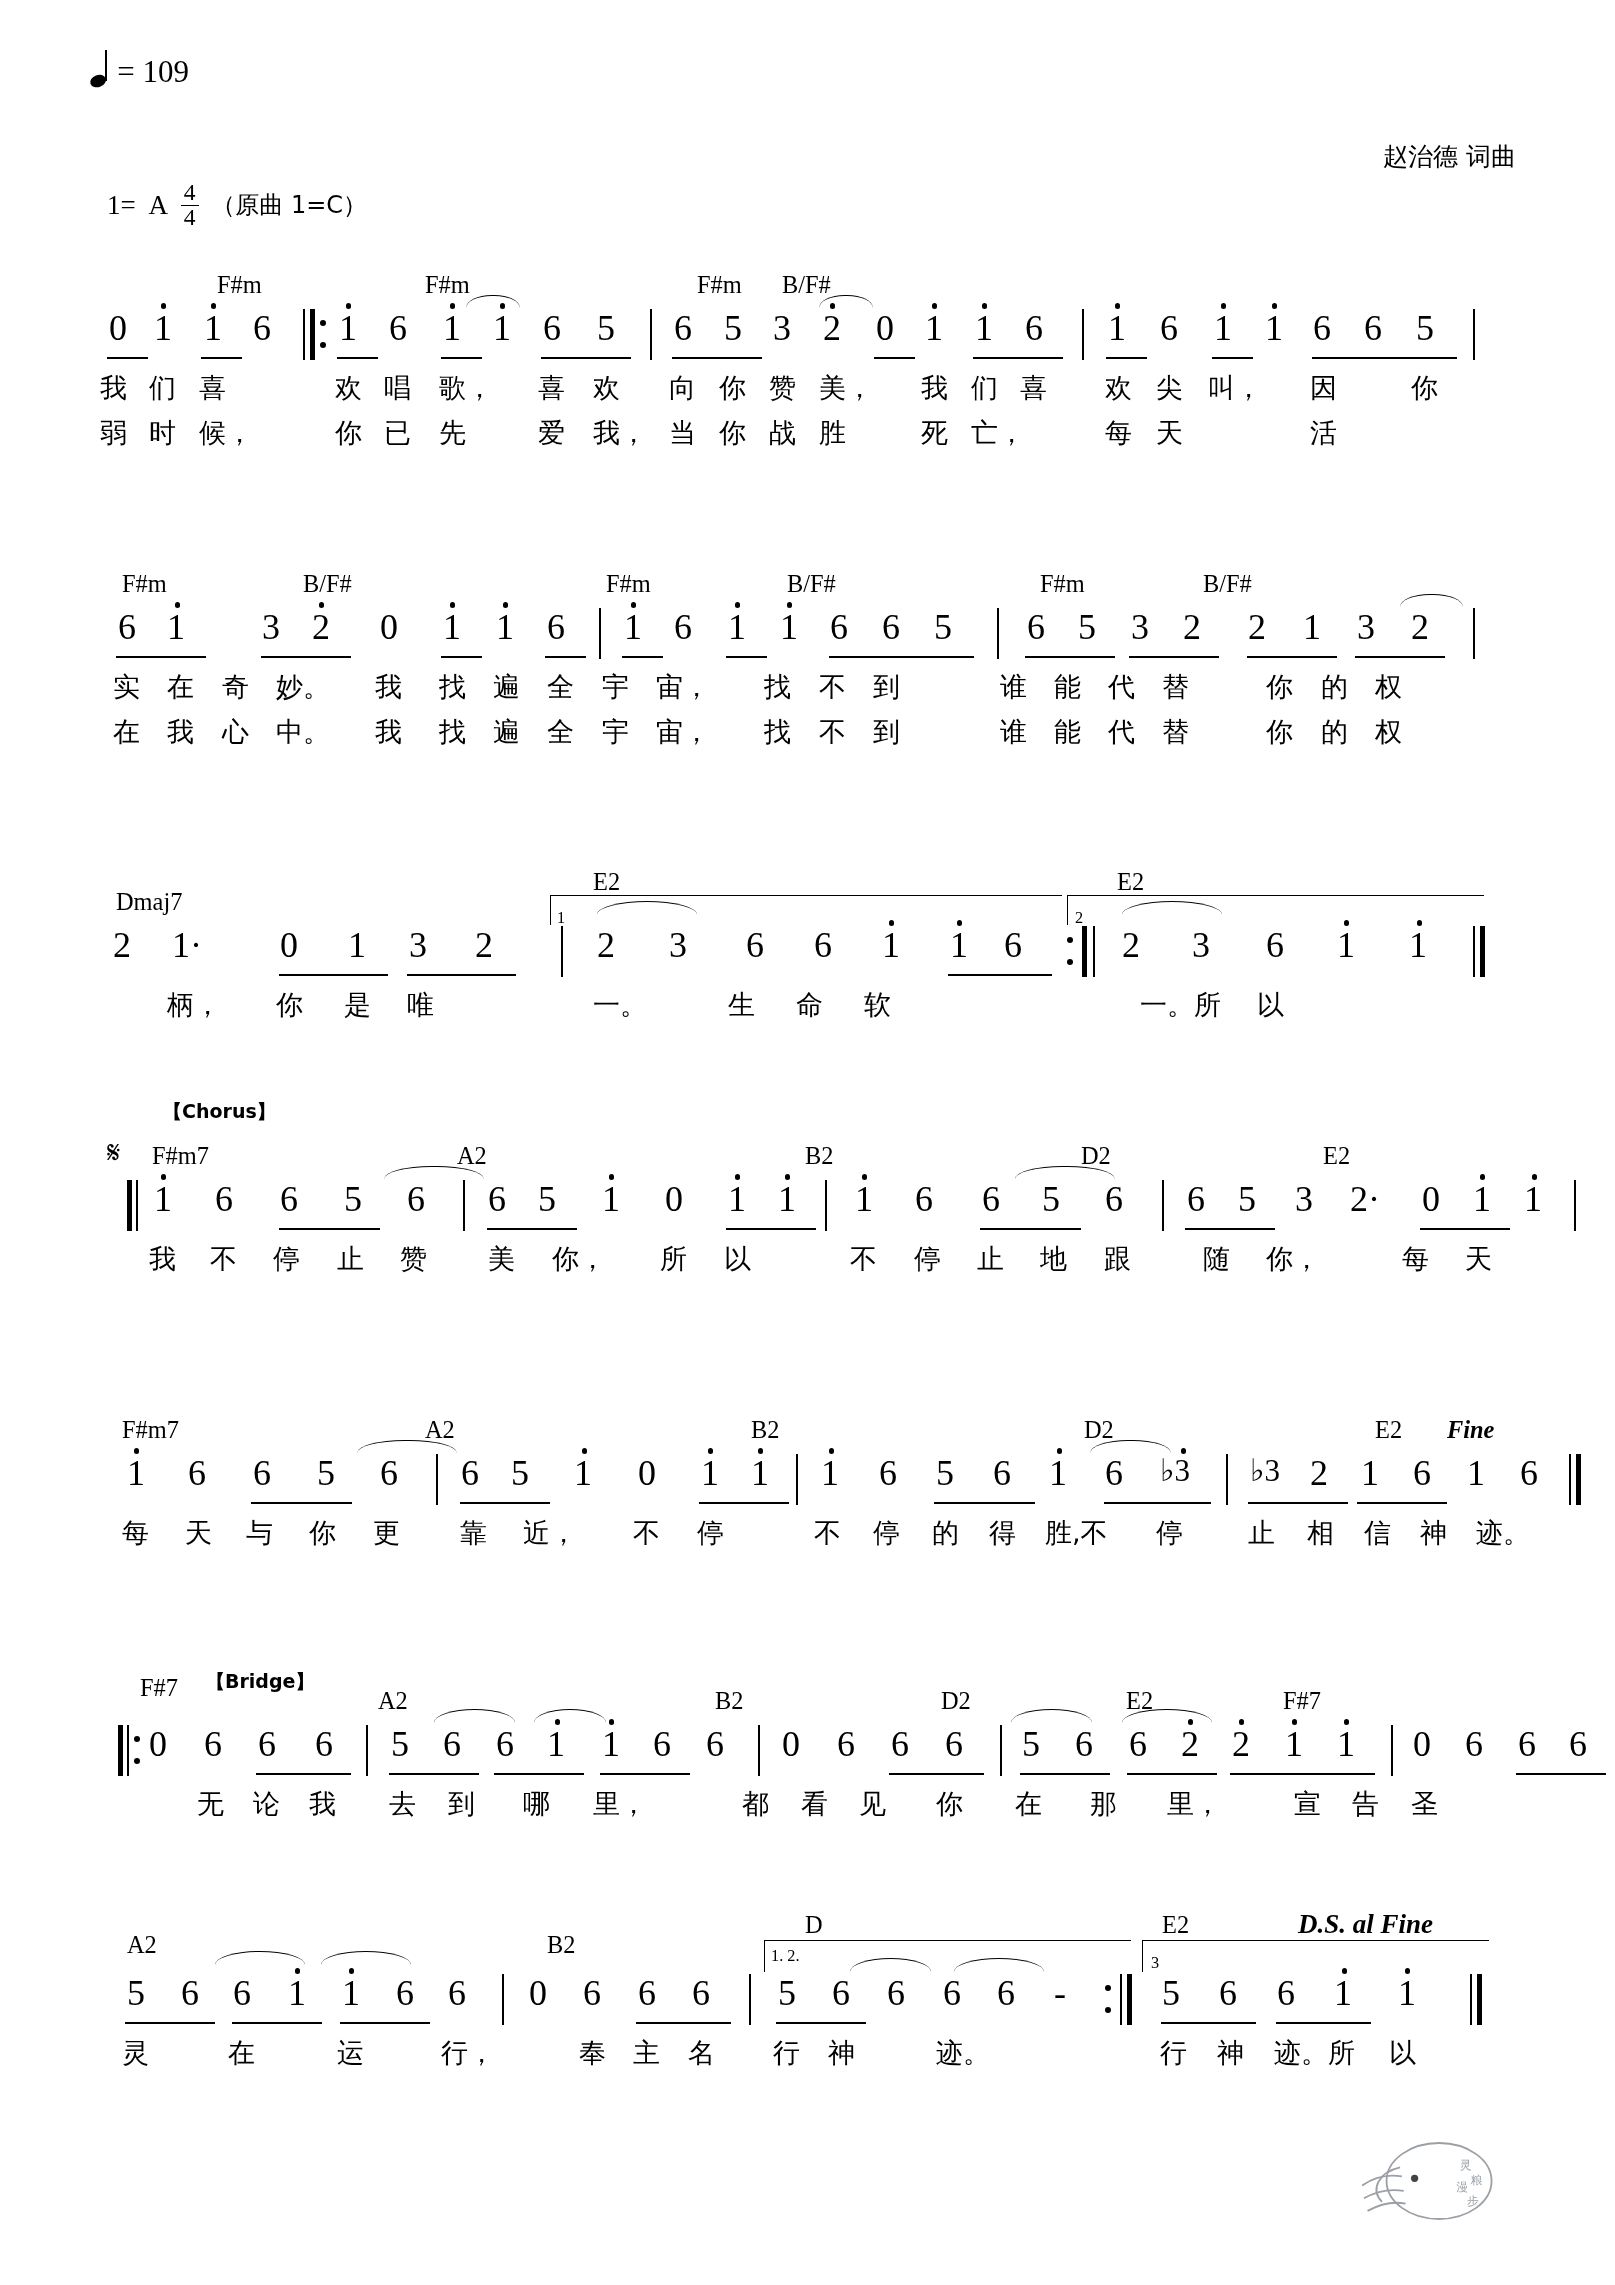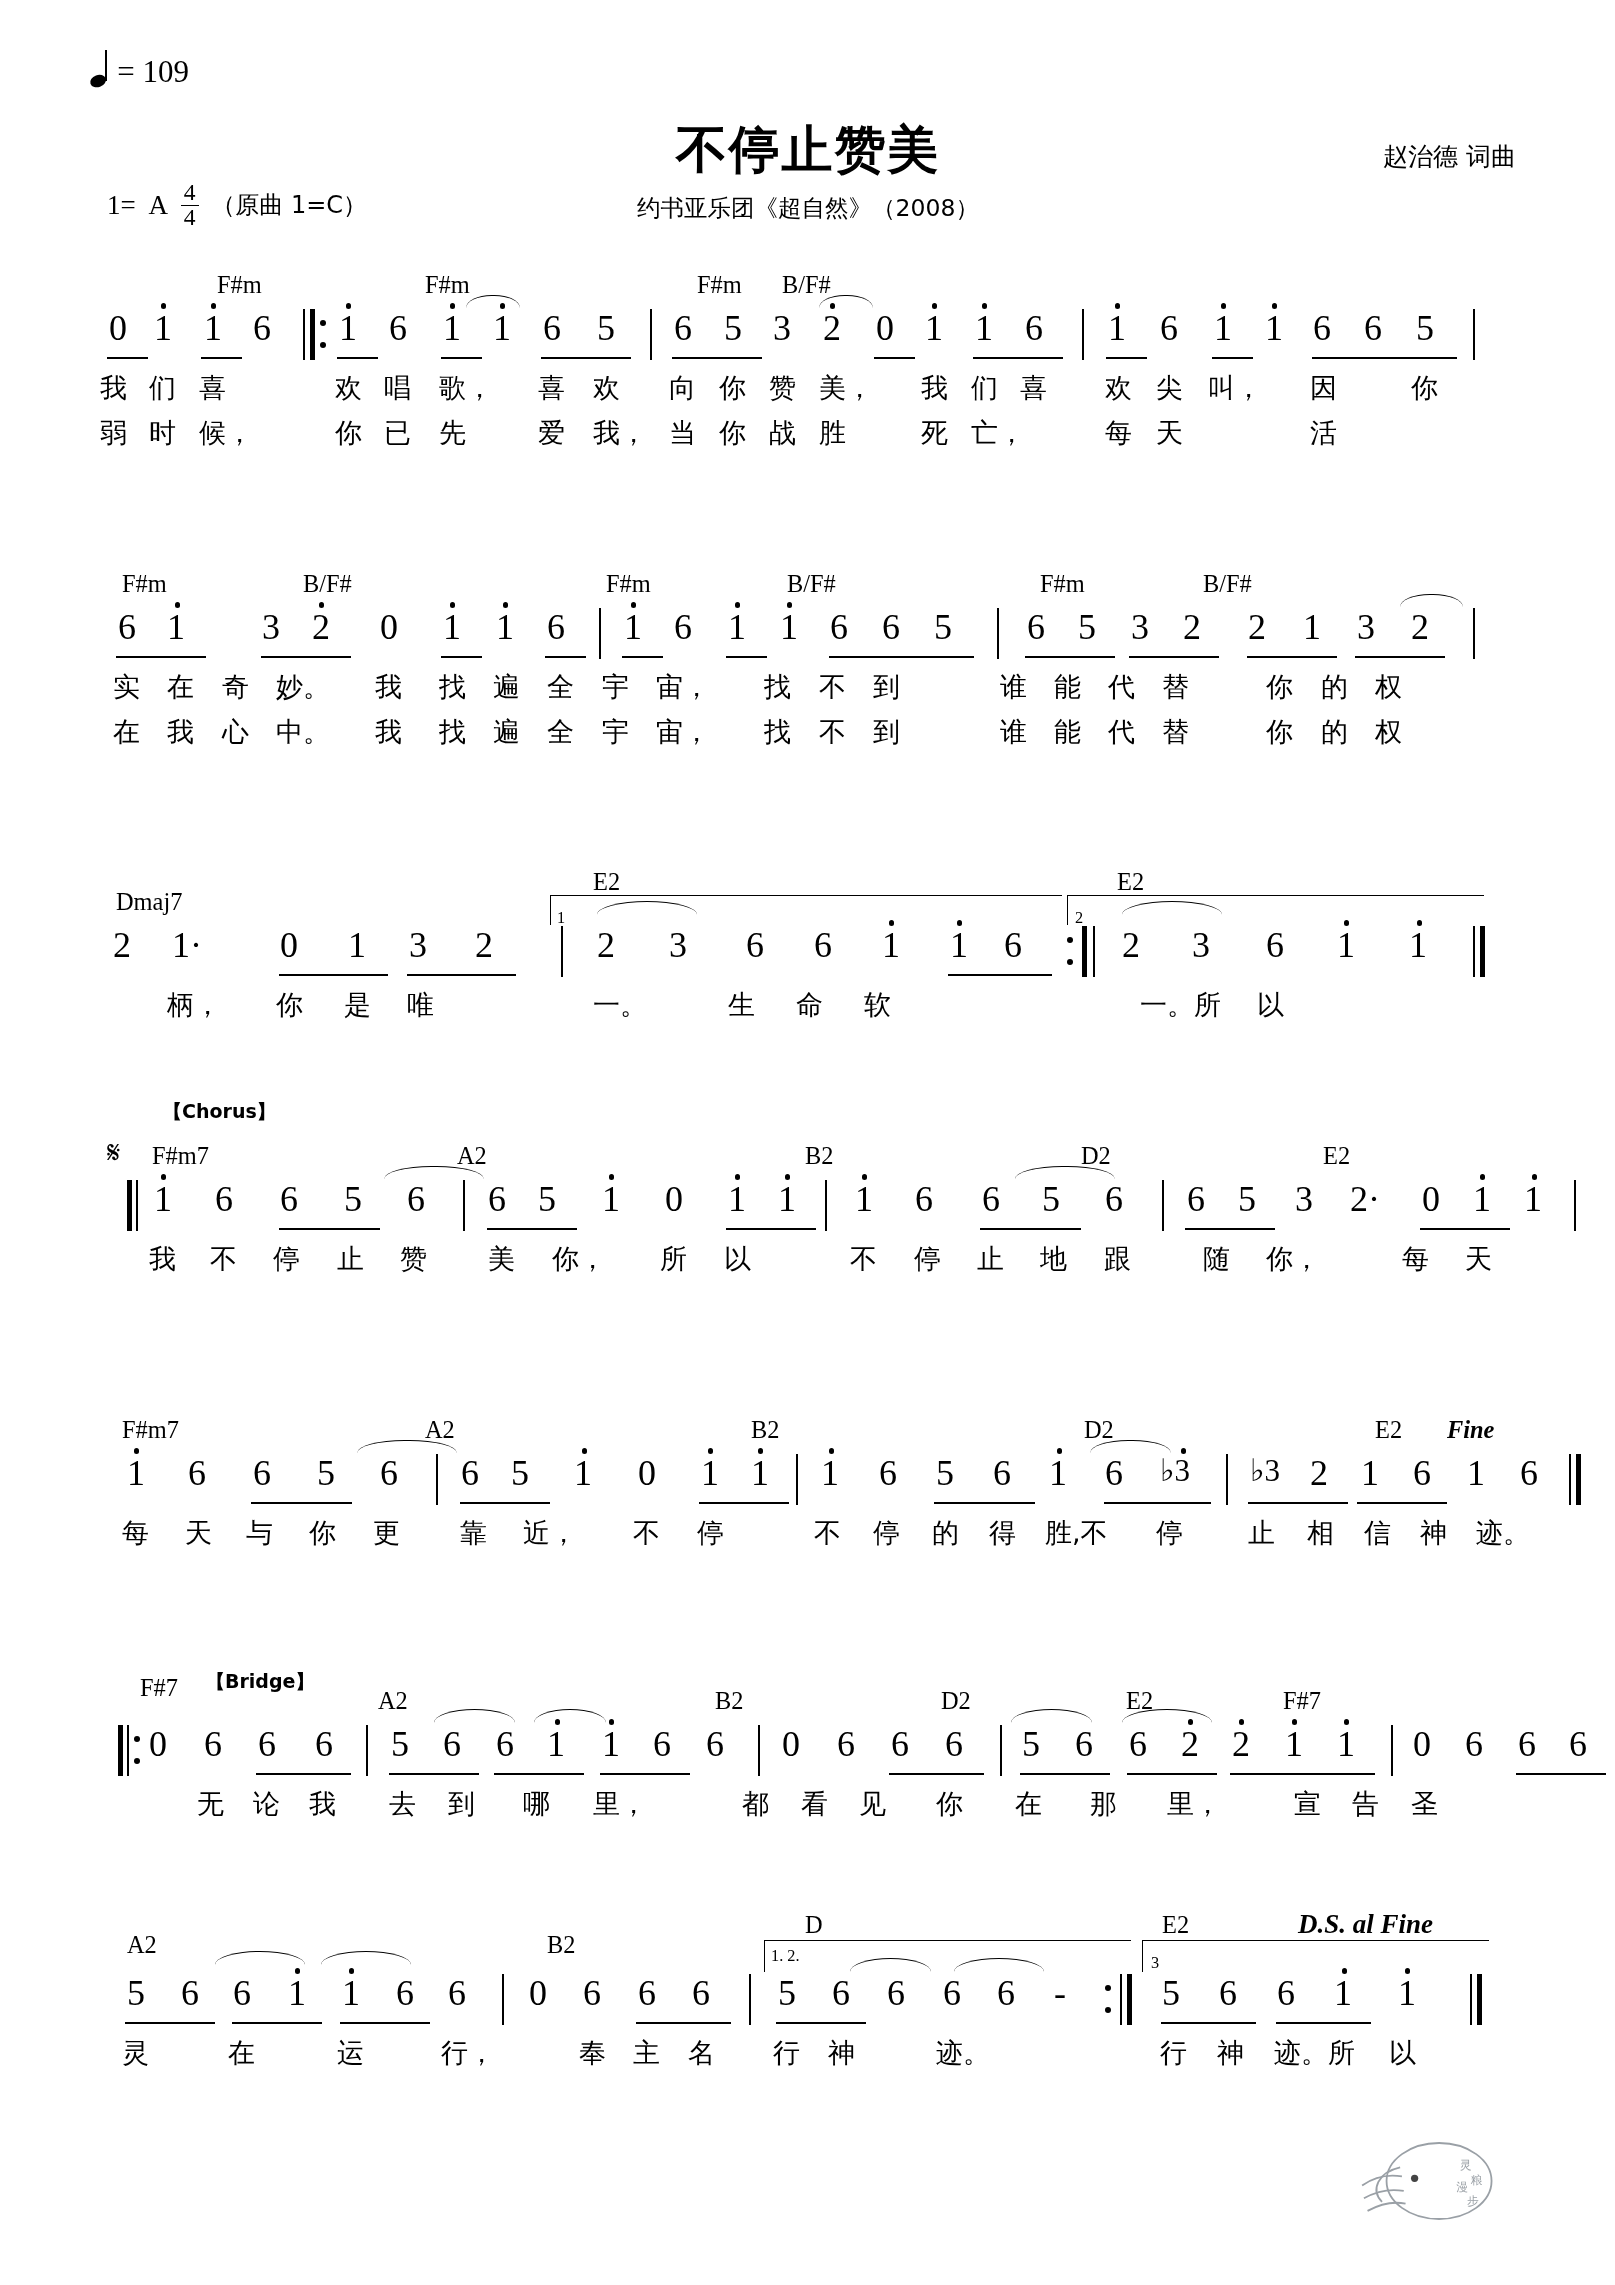--- a/index.html
+++ b/index.html
@@ -53,22 +53,20 @@
 <div class="page">
 
   <div class="tempo">
     <span class="note-q">
         <span class="head"></span>
         <span class="stem"></span>
       </span>
     <span>= 109</span>
   </div>
 
-  <div class="title">不停止赞美</div>
-  <div class="subtitle">约书亚乐团《超自然》（2008）</div>
   <div class="composer">赵治德 词曲</div>
 
   <div class="keysig">
     <span>1=</span>
     <span>A</span>
     <span class="frac">
       <span class="num">4</span>
       <span style="border-top:1.8px solid #000;width:18px;"></span>
       <span>4</span>
     </span>

